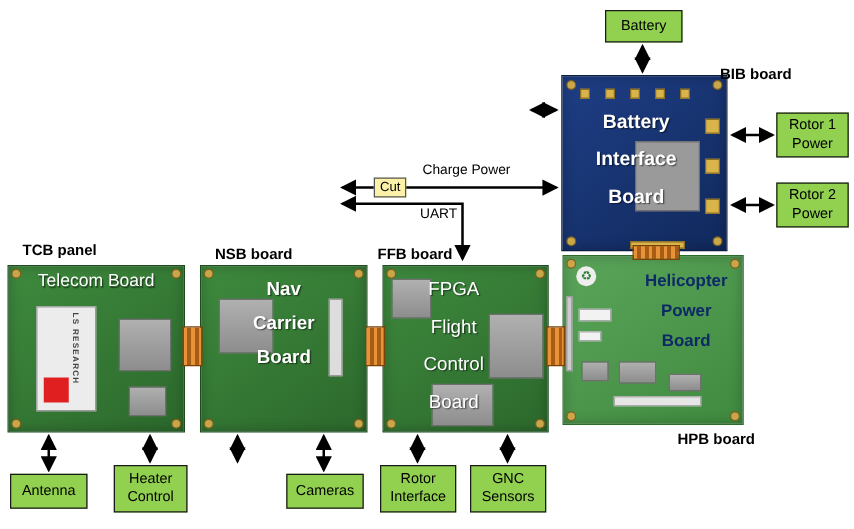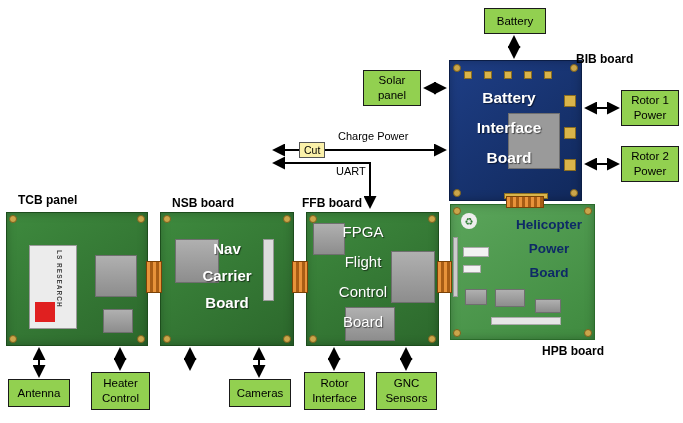--- a/index.html
+++ b/index.html
@@ -48,36 +48,37 @@
   .module-red{position:absolute;left:5px;bottom:6px;width:20px;height:20px;background:#e02020}
   .logo-dot{position:absolute;width:16px;height:16px;border-radius:50%;background:#eee;
             display:flex;align-items:center;justify-content:center;font-size:10px;color:#2e7d32;z-index:2}
 </style>
 </head>
 <body>
 
 <div class="stage">
 
   <div class="pcb" style="left:6px;top:212px;width:142px;height:134px">
+    <div class="pcb-title" style="left:0;top:3px;width:100%;text-align:center;font-size:14px">Telecom Board</div>
     <div class="module" style="left:22px;top:32px;width:48px;height:84px">
       <div class="module-text">LS RESEARCH</div>
       <div class="module-red"></div>
     </div>
     <div class="chip" style="left:88px;top:42px;width:42px;height:42px"></div>
     <div class="chip" style="left:96px;top:96px;width:30px;height:24px"></div>
     <div class="hole" style="left:2px;top:2px"></div>
     <div class="hole" style="right:2px;top:2px"></div>
     <div class="hole" style="left:2px;bottom:2px"></div>
     <div class="hole" style="right:2px;bottom:2px"></div>
   </div>
 
   <div class="pcb" style="left:160px;top:212px;width:134px;height:134px">
     <div class="chip" style="left:14px;top:26px;width:44px;height:44px"></div>
     <div class="smd" style="left:102px;top:26px;width:11px;height:62px;background:#ddd;border:1px solid #999"></div>
-    <div class="pcb-title" style="left:0;top:22px;width:100%;text-align:center;font-size:15px;font-weight:bold;line-height:27px">Nav
+    <div class="pcb-title" style="left:0;top:5px;width:100%;text-align:center;font-size:15px;font-weight:bold;line-height:27px">Nav
 Carrier
 Board</div>
     <div class="hole" style="left:2px;top:2px"></div>
     <div class="hole" style="right:2px;top:2px"></div>
     <div class="hole" style="left:2px;bottom:2px"></div>
     <div class="hole" style="right:2px;bottom:2px"></div>
   </div>
 
   <div class="pcb" style="left:306px;top:212px;width:133px;height:134px">
     <div class="chip" style="left:6px;top:10px;width:32px;height:32px"></div>
@@ -162,22 +163,20 @@
   <div class="cutlabel" style="left:299px;top:142px">Cut</div>
   <div class="wlabel" style="left:336px;top:165px">UART</div>
 
   <div class="blabel" style="left:576px;top:52px">BIB board</div>
   <div class="blabel" style="left:18px;top:193px">TCB panel</div>
   <div class="blabel" style="left:172px;top:196px">NSB board</div>
   <div class="blabel" style="left:302px;top:196px">FFB board</div>
   <div class="blabel" style="left:542px;top:344px">HPB board</div>
 
   <div class="gbox" style="left:484px;top:8px;width:62px;height:26px">Battery</div>
-  <div class="gbox" style="left:363px;top:70px;width:58px;height:36px">Solar
-panel</div>
   <div class="gbox" style="left:621px;top:90px;width:58px;height:36px">Rotor 1
 Power</div>
   <div class="gbox" style="left:621px;top:146px;width:58px;height:36px">Rotor 2
 Power</div>
   <div class="gbox" style="left:8px;top:379px;width:62px;height:28px">Antenna</div>
   <div class="gbox" style="left:91px;top:372px;width:59px;height:38px">Heater
 Control</div>
   <div class="gbox" style="left:229px;top:379px;width:62px;height:28px">Cameras</div>
   <div class="gbox" style="left:304px;top:372px;width:61px;height:38px">Rotor
 Interface</div>

